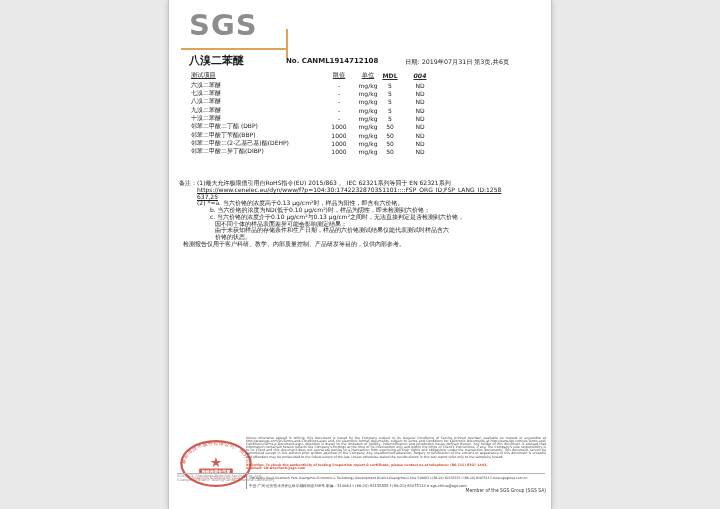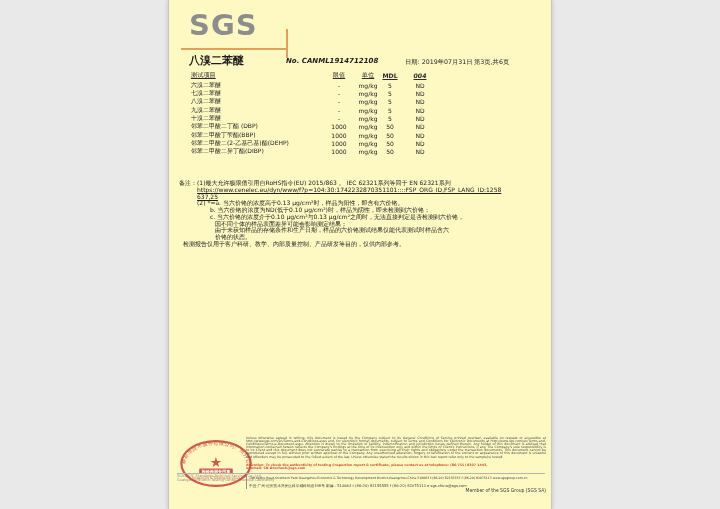--- a/index.html
+++ b/index.html
@@ -4,32 +4,32 @@
 <style>
   html,body{margin:0;padding:0;}
   body{
     width:720px;height:509px;position:relative;overflow:hidden;
     background:#e9e9e9;
     font-family:"DejaVu Sans","Liberation Sans",sans-serif;
     color:#2b2b2b;
   }
   .page{
     position:absolute;left:168px;top:0;width:384px;height:509px;
-    background:#fef9c3;box-sizing:border-box;
+    background:#ffffff;box-sizing:border-box;
     border-left:1px solid #c6c6c6;border-right:1px solid #c6c6c6;
     box-shadow:0 0 5px rgba(0,0,0,.18);
   }
   
   .logo{position:absolute;left:20px;top:8px;font-size:29px;font-weight:bold;
         color:#8d8d8d;letter-spacing:1px;}
   .logo-hline{position:absolute;left:12px;top:48px;width:107px;height:2px;background:#e0a15b;}
   .logo-vline{position:absolute;left:117px;top:29px;width:2px;height:29px;background:#e0a15b;}
   
   .title{position:absolute;left:20px;top:53px;font-size:11px;font-weight:bold;color:#1d1d1d;}
-  .report-no{position:absolute;left:117px;top:57px;font-size:7px;font-weight:bold;color:#1d1d1d;font-style:italic;}
+  .report-no{position:absolute;left:117px;top:57px;font-size:7px;font-weight:bold;color:#1d1d1d;}
   .hdr-date{position:absolute;left:236px;top:58px;font-size:6.3px;color:#1d1d1d;}
   .hdr-page{position:absolute;left:305px;top:58px;font-size:6.3px;color:#1d1d1d;}
   
   .thead,.trow{display:flex;align-items:center;}
   .thead{position:absolute;left:0;top:71px;width:100%;height:9px;font-size:6.2px;}
   .tbody{position:absolute;left:0;top:81px;width:100%;}
   .trow{height:8.35px;font-size:6px;color:#222;}
   .c-item{padding-left:22px;width:130px;text-align:left;white-space:nowrap;}
   .c-limit{width:36px;text-align:center;}
   .c-unit{width:22px;text-align:center;}

